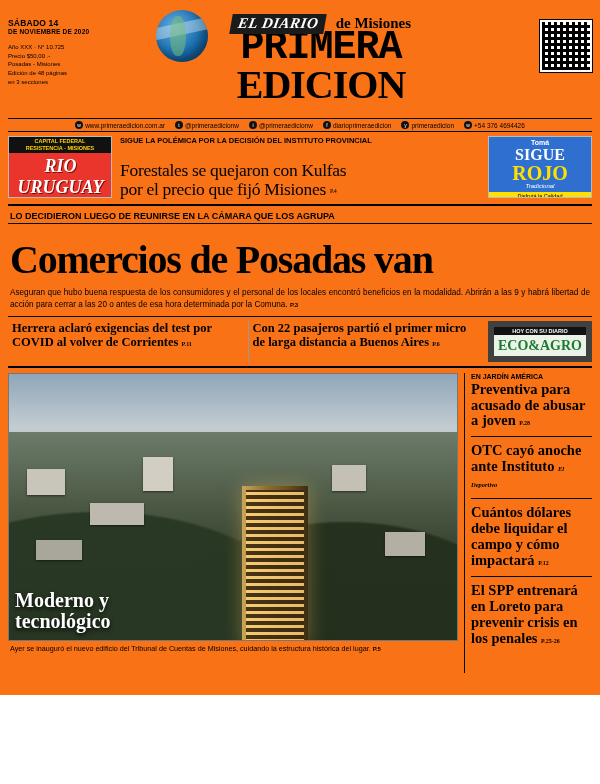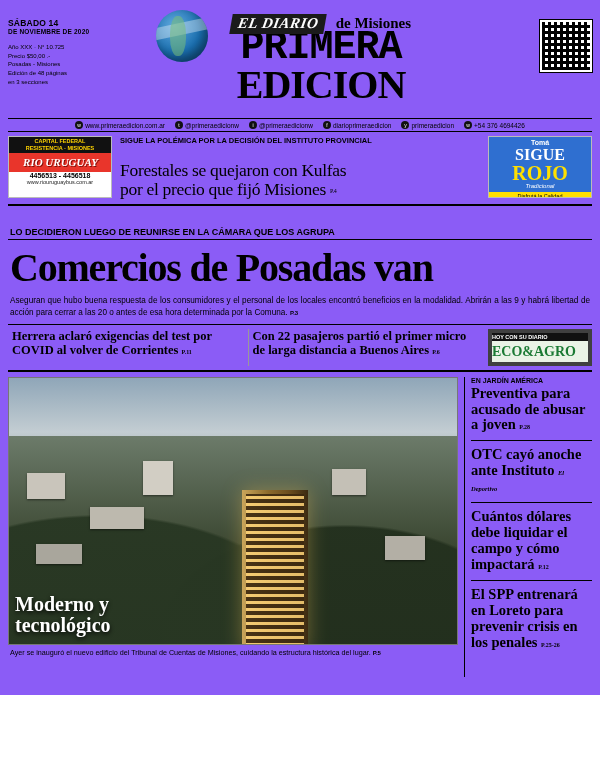--- a/index.html
+++ b/index.html
@@ -3,21 +3,21 @@
 <meta charset="utf-8">
 <style>
   * { box-sizing: border-box; margin: 0; padding: 0; }
   html, body {
     width: 600px; height: 784px;
     background: #ffffff;
     font-family: "Liberation Sans", sans-serif;
     color: #000;
     overflow: hidden;
   }
-  .page { position: relative; width: 600px; height: 695px; background: #8b5cf6; padding: 0 8px; }
+  .page { position: relative; width: 600px; height: 695px; background: #f97316; padding: 0 8px; }
 
   
   .masthead { display: flex; align-items: flex-start; padding: 8px 0 2px 0; height: 118px; }
   .mh-left { width: 120px; padding-top: 10px; }
   .mh-date { font-weight: bold; font-size: 8.5px; letter-spacing: .2px; }
   .mh-date2 { font-weight: bold; font-size: 6.5px; letter-spacing: .2px; margin-bottom: 8px;}
   .mh-meta { font-size: 6px; line-height: 1.45; }
   .mh-center { flex: 1; position: relative; text-align: center; }
   .globe {
     position: absolute; left: 28px; top: 2px; width: 52px; height: 52px; border-radius: 50%;
@@ -73,21 +73,21 @@
   .adstrip { display: flex; gap: 4px; height: 62px; margin-bottom: 6px; }
   .ad-left {
     width: 104px; border: 1px solid #bbb; background: #fff; position: relative; overflow: hidden;
   }
   .ad-left .cap {
     background: #111; color: #ffd400; font-size: 5.5px; font-weight: bold; text-align: center;
     padding: 1px 0; line-height: 1.25;
   }
   .ad-left .bus {
     background: #e9352b; color: #fff; font-family: "Liberation Serif", serif; font-style: italic;
-    font-weight: bold; font-size: 11px; text-align: center; padding: 3px 0 4px 1px;
+    font-weight: bold; font-size: 18px; text-align: center; padding: 3px 0 4px 1px;
     text-shadow: 1px 1px 0 #7d0d07;
   }
   .ad-left .tel { font-size: 7px; font-weight: bold; text-align: center; }
   .ad-left .web { font-size: 5.5px; text-align: center; color: #222; }
   .ad-mid { flex: 1; padding: 0 4px; }
   .ad-mid .kick { font-size: 7.5px; font-weight: bold; margin-bottom: 16px; }
   .ad-mid .hl {
     font-family: "Liberation Serif", serif; font-weight: normal; font-size: 17.5px; line-height: 1.08;
     letter-spacing: -.3px;
   }
@@ -104,38 +104,38 @@
   .ad-right .rojo {
     font-family: "Liberation Serif", serif; font-weight: bold; font-size: 20px; line-height: 1;
     color: #ffe000;
   }
   .ad-right .trad { font-size: 6px; font-style: italic; }
   .ad-right .disf { font-size: 5.5px; background: #ffe000; color: #000; margin-top: 3px; padding: 1px 0; }
 
   
   .lead-kicker {
     border-top: 2px solid #000; border-bottom: 1px solid #000;
-    font-size: 9px; font-weight: bold; padding: 21px 0 2px 2px; margin-bottom: 8px;
+    font-size: 9px; font-weight: bold; padding: 5px 0 2px 2px; margin-bottom: 16px;
   }
   .lead-title {
     font-family: "Liberation Serif", serif; font-weight: bold; font-size: 40px; line-height: 1.02;
     letter-spacing: -1.2px; padding: 0 2px;
   }
   .lead-body {
     font-size: 8.2px; line-height: 1.45; padding: 6px 2px 5px 2px; text-align: justify;
   }
   .lead-body .pg { font-size: 6px; font-weight: bold; }
 
   
   .teasers { display: flex; border-top: 1px solid #000; border-bottom: 2px solid #000; padding: 4px 0; gap: 6px; }
   .teaser { flex: 1; padding: 0 4px; font-family: "Liberation Serif", serif; font-weight: bold;
     font-size: 12.5px; line-height: 1.12; }
   .teaser.sep { border-left: 1px solid #999; }
   .teaser .pg { font-size: 6px; }
-  .ecoagro { width: 104px; border: 4px solid #404040; }
+  .ecoagro { width: 104px; border: 6px solid #404040; text-align: center; }
   .ecoagro .hoy { background: #111; color: #fff; font-size: 5.5px; font-weight: bold; padding: 1px 0; }
   .ecoagro .name {
     font-family: "Liberation Serif", serif; font-weight: bold; font-size: 14px; color: #1b7a34;
     padding: 3px 0 2px 0; background: #eaf3e6;
   }
 
   
   .bottom { display: flex; gap: 6px; margin-top: 5px; height: 300px; }
   .photo-col { flex: 1; position: relative; }
   .photo {

